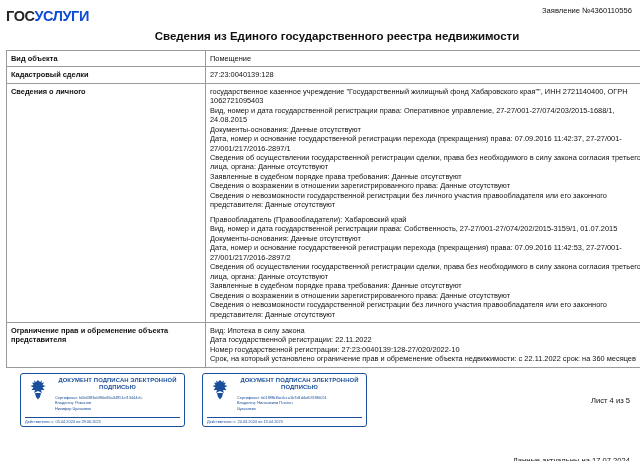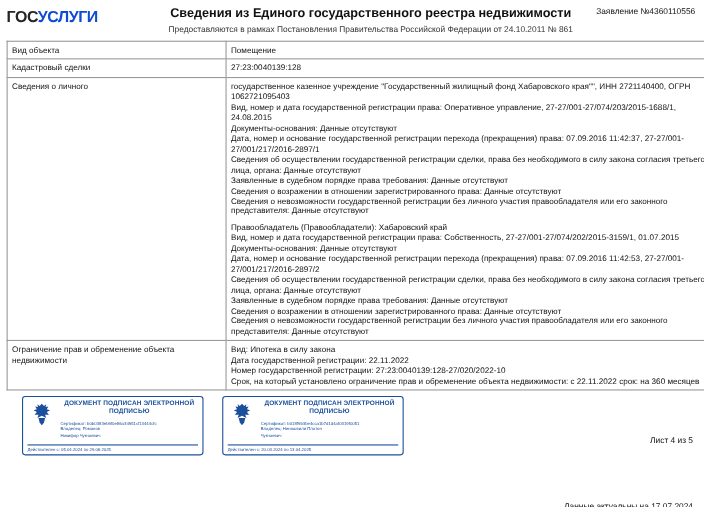--- a/index.html
+++ b/index.html
@@ -40,20 +40,21 @@
     font-size: 14.5px;
     letter-spacing: -0.4px;
     color: #262626;
     white-space: nowrap;
   }
   .logo-text .blue { color: #0d4cd3; }
   .header-center {
     flex: 1 1 auto;
     text-align: center;
     padding-right: 70px;
+    margin-top: 24px;
   }
   .doc-title {
     font-size: 11.5px;
     font-weight: bold;
     color: #111;
     line-height: 1.2;
   }
   .doc-sub {
     font-size: 7.6px;
     color: #333;
@@ -80,20 +81,21 @@
     border: 1px solid #9a9a9a;
     vertical-align: top;
     padding: 3px 4px;
     font-size: 7.4px;
     line-height: 1.28;
     color: #111;
   }
   td.label {
     width: 190px;
     vertical-align: middle;
+    font-weight: bold;
   }
   td.value { width: 436px; }
   .blk { margin: 0 0 0 0; text-align: right; }
   .spacer { height: 5px; }
 
   
   .stamps {
     position: relative;
     margin-top: 5px;
     height: 58px;
@@ -172,21 +174,20 @@
 <body>
 
 <div class="page">
 
   <div class="header">
     <div class="logo">
       <div class="logo-text"><span>ГОС</span><span class="blue">УСЛУГИ</span></div>
     </div>
     <div class="header-center">
       <div class="doc-title">Сведения из Единого государственного реестра недвижимости</div>
-      <div class="doc-sub">Предоставляются в рамках Постановления Правительства Российской Федерации от 24.10.2011 № 861</div>
     </div>
     <div class="header-right">Заявление №4360110556</div>
   </div>
 
   <table class="main">
     <tbody>
       <tr>
         <td class="label">Вид объекта</td>
         <td class="value">
           <span class="blk">Помещение</span>
@@ -214,21 +215,21 @@
           <div>Вид, номер и дата государственной регистрации права: Собственность, 27-27/001-27/074/202/2015-3159/1, 01.07.2015</div>
           <div>Документы-основания: Данные отсутствуют</div>
           <div>Дата, номер и основание государственной регистрации перехода (прекращения) права: 07.09.2016 11:42:53, 27-27/001-27/001/217/2016-2897/2</div>
           <div>Сведения об осуществлении государственной регистрации сделки, права без необходимого в силу закона согласия третьего лица, органа: Данные отсутствуют</div>
           <div>Заявленные в судебном порядке права требования: Данные отсутствуют</div>
           <div>Сведения о возражении в отношении зарегистрированного права: Данные отсутствуют</div>
           <div>Сведения о невозможности государственной регистрации без личного участия правообладателя или его законного представителя: Данные отсутствуют</div>
         </td>
       </tr>
       <tr>
-        <td class="label">Ограничение прав и обременение объекта недвижимости</td>
+        <td class="label">Ограничение прав и обременение объекта представителя</td>
         <td class="value">
           <div>Вид: Ипотека в силу закона</div>
           <div>Дата государственной регистрации: 22.11.2022</div>
           <div>Номер государственной регистрации: 27:23:0040139:128-27/020/2022-10</div>
           <div>Срок, на который установлено ограничение прав и обременение объекта недвижимости: с 22.11.2022 срок: на 360 месяцев</div>
         </td>
       </tr>
     </tbody>
   </table>
 

